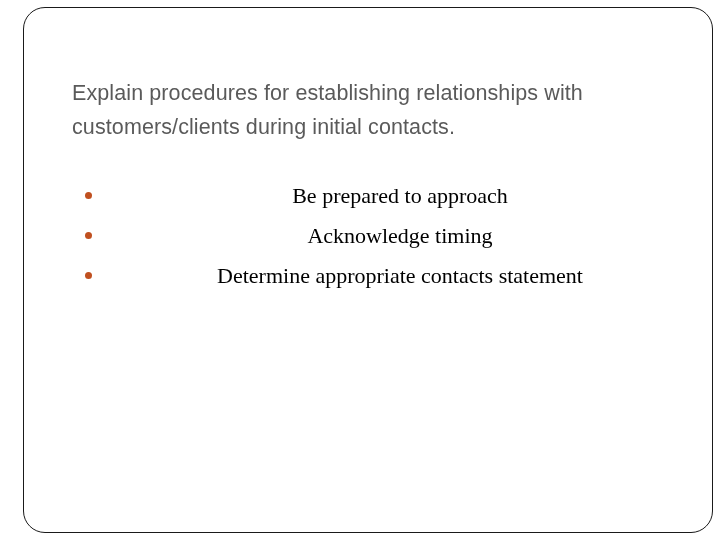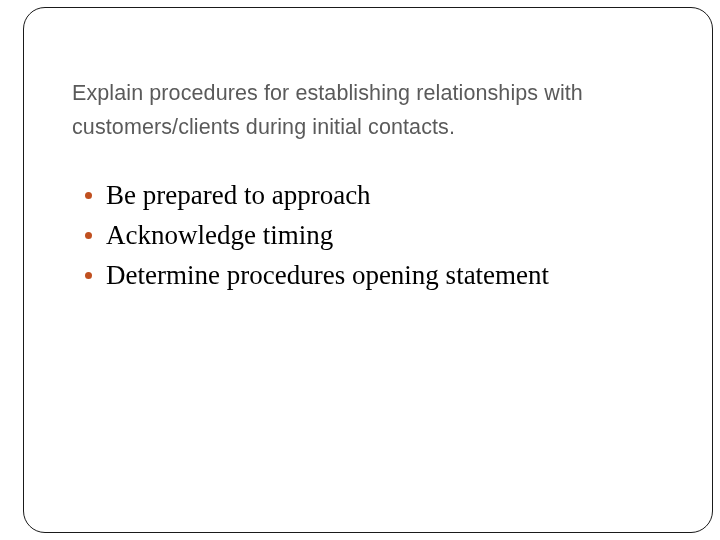--- a/index.html
+++ b/index.html
@@ -69,23 +69,23 @@
     padding: 0;
     list-style: none;
   }
 
   .bullet-item {
     position: relative;
     padding-left: 22px;
     margin: 0 0 13px 0;
     color: #000000;
     font-family: "Liberation Serif", serif;
-    font-size: 27px;
+    font-size: 22px;
     line-height: 27px;
-    text-align: left;
+    text-align: center;
   }
 
   .bullet-item:last-child {
     margin-bottom: 0;
   }
 
   .bullet-marker {
     position: absolute;
     left: 1px;
     top: 10px;
@@ -118,20 +118,20 @@
       </li>
 
       <li class="bullet-item">
         <span class="bullet-marker"></span>
         <span class="bullet-text">Acknowledge timing</span>
       </li>
 
 
       <li class="bullet-item">
         <span class="bullet-marker"></span>
-        <span class="bullet-text">Determine procedures opening statement</span>
+        <span class="bullet-text">Determine appropriate contacts statement</span>
       </li>
 
 
     </ul>
 
   </div>
 </div>
 
 </body></html>

